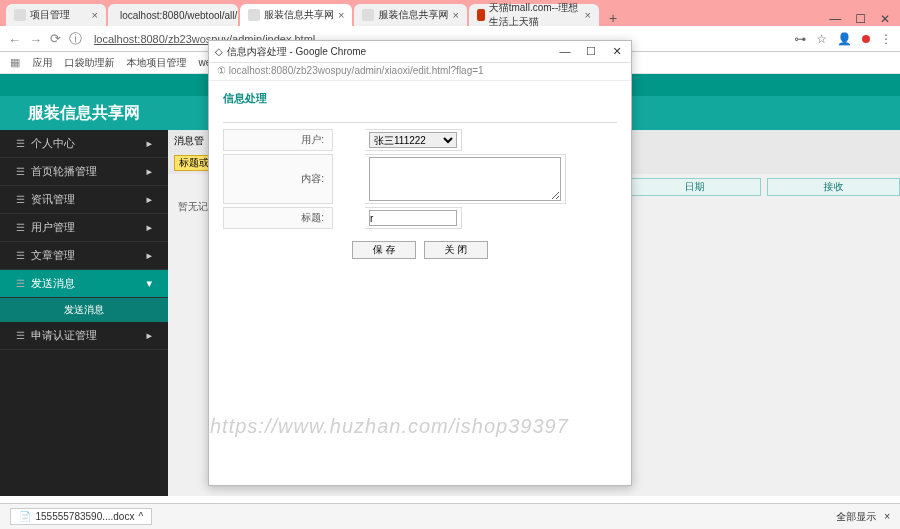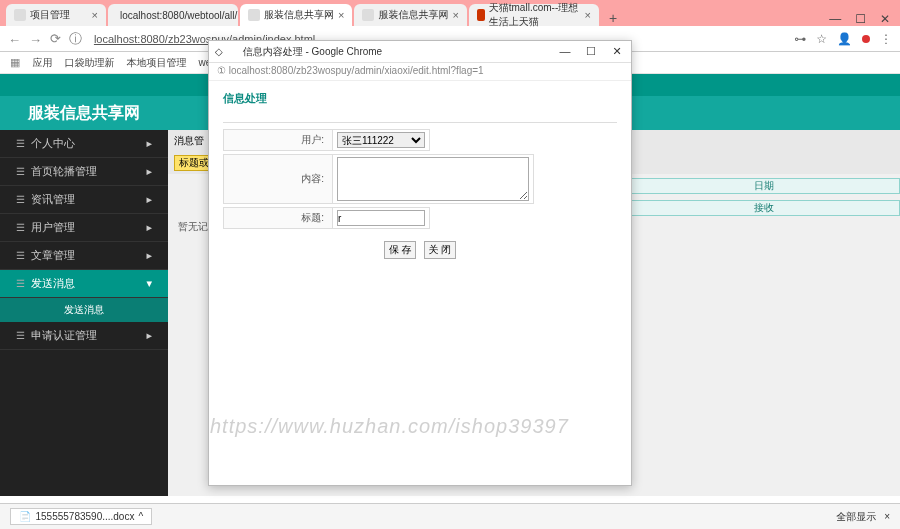--- a/index.html
+++ b/index.html
@@ -34,41 +34,41 @@
   .menu-item { height:28px; display:flex; align-items:center; padding:0 16px; justify-content:space-between; border-bottom:1px solid #333;}
   .menu-item .lefticon::before { content:"☰"; color:#aaa; margin-right:6px; font-size:10px;}
   .menu-item.active { background:#009688; color:#fff; }
   .sub-item { height:24px; background:#0a7e74; color:#fff; display:flex; align-items:center; justify-content:center; font-size:10px;}
 
   .content { flex:1; background:#f0f0f0; position:relative; }
   .rowbar { height:22px; display:flex; align-items:center; font-size:10px; }
   .tabbar { background:#e8e8e8; padding-left:6px; }
   .tabbar .yellowrow { background:#ffe36b; width: 60px; height:16px; display:flex; align-items:center; padding:0 4px; border:1px solid #cfa91a;}
   .msgbar { padding-left:10px; color:#555;}
-  .tablehead { display:flex; margin: 4px 0 0 460px; gap:6px;flex-direction:column;}
+  .tablehead { display:flex; margin: 4px 0 0 460px; gap:6px;}
   .th { flex:1; height:18px; border:1px solid #8fd3cd; background:#e6f5f4; display:flex;align-items:center;justify-content:center; color:#1a7e74; font-size:10px; min-width:100px;}
 
   
   .popup { position:absolute; left:208px; top:40px; width:424px; height:446px; background:#fff; border:1px solid #bbb; box-shadow:0 2px 10px rgba(0,0,0,.25); }
   .pop-title { height:22px; background:#fff; display:flex; align-items:center; padding:0 6px; font-size:10px; color:#333; border-bottom:1px solid #e0e0e0;}
   .pop-title .right { margin-left:auto; display:flex; gap:10px; color:#333; font-size:11px;}
   .pop-title .right span { width:16px; text-align:center; }
   .pop-url { height:18px; background:#fff; font-size:10px; color:#888; padding:2px 8px; border-bottom:1px solid #eee;}
   .pop-body { padding:10px 14px; }
   .pop-heading { color:#0d8c82; font-size:11px; font-weight:bold; border-bottom:1px solid #ddd; padding-bottom:16px; margin-bottom:6px;}
-  .form-row { display:flex; font-size:10px; color:#555; margin-bottom:3px;}
+  .form-row { display:flex; font-size:10px; color:#555; margin-bottom:3px;gap:32px;}
   .form-label { width:110px; text-align:right; padding:3px 8px; border:1px solid #ddd; background:#fafafa;}
   .form-field { border:1px solid #ddd; border-left:none; padding:2px 4px; flex:0 0 96px;}
   .form-field select, .form-field input { font-size:10px; border:1px solid #aaa; width:88px; height:16px;}
   .form-field.ta { flex:0 0 200px; }
   .form-field.ta textarea { width:192px; height:44px; font-size:10px; border:1px solid #aaa; resize:both;}
   .tall .form-label, .tall .form-field { height:50px; display:flex; align-items:center; justify-content:flex-end;}
   .tall .form-label { justify-content:flex-end;}
   .btn-row { text-align:center; margin-top:12px;}
-  .btn-row button { font-size:10px; padding:1px 4px; border:1px solid #aaa; background:#f4f4f4; margin:0 2px; cursor:pointer;font-family:Liberation Serif, serif;}
+  .btn-row button { font-size:10px; padding:1px 20px; border:1px solid #aaa; background:#f4f4f4; margin:0 2px; cursor:pointer;}
 
   .watermark { position:absolute; left:210px; top:415px; font-size:20px; color:rgba(120,120,120,.35); font-style:italic; letter-spacing:1px; pointer-events:none;}
 
   .dl-bar { position:absolute; bottom:0; left:0; right:0; height:26px; background:#f5f5f5; border-top:1px solid #ccc; display:flex; align-items:center; padding:0 10px; font-size:10px; color:#333; gap:8px;}
   .dl-chip { border:1px solid #ccc; padding:2px 8px; background:#fff; display:flex; align-items:center; gap:4px;}
   .dl-bar .right { margin-left:auto; display:flex; align-items:center; gap:8px;}
 </style>
 </head>
 <body>
 
@@ -182,21 +182,21 @@
       <div class="th">日期</div>
       <div class="th">接收</div>
     </div>
     <div class="rowbar msgbar">暂无记</div>
   </div>
 </div>
 
 <div class="popup">
   <div class="pop-title">
     <span>◇</span>
-    <span style="margin-left:20px;">信息内容处理 - Google Chrome</span>
+    <span style="margin-left:4px;">信息内容处理 - Google Chrome</span>
     <div class="right">
       <span>—</span>
       <span>☐</span>
       <span>✕</span>
     </div>
   </div>
   <div class="pop-url">① localhost:8080/zb23wospuy/admin/xiaoxi/edit.html?flag=1</div>
   <div class="pop-body">
     <div class="pop-heading">信息处理</div>
     <div class="form-row">

